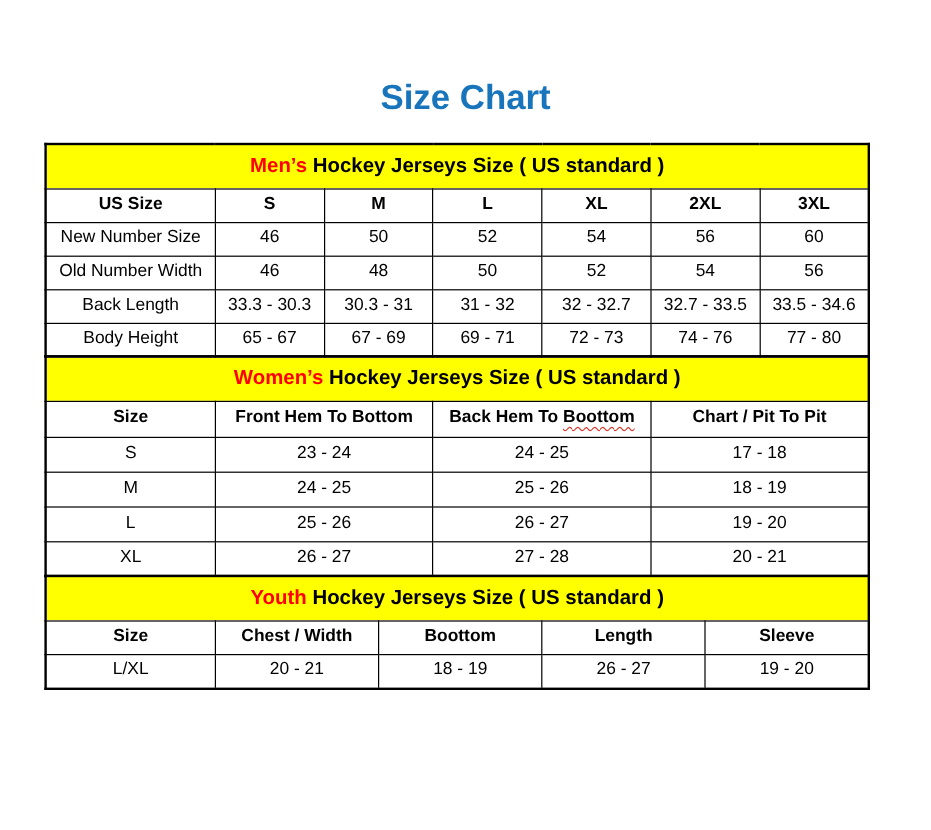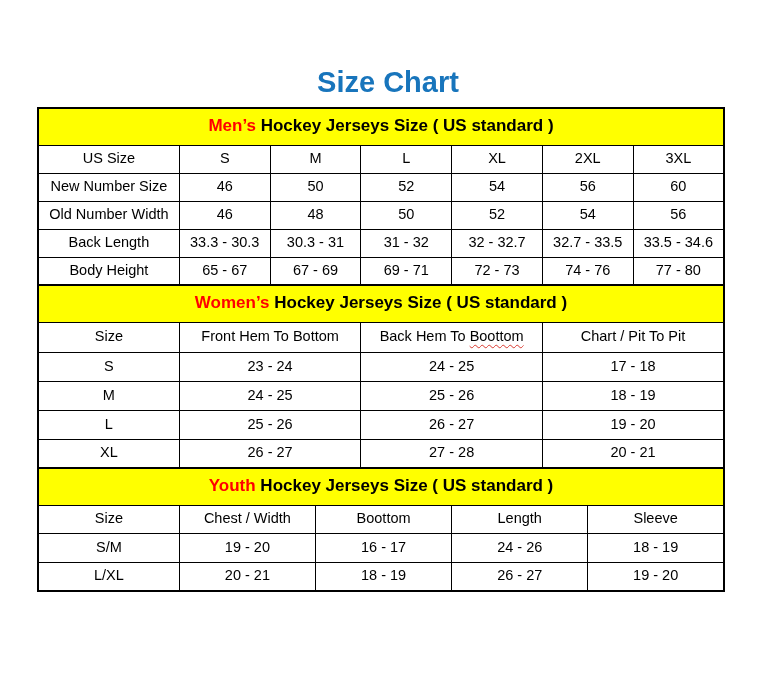--- a/index.html
+++ b/index.html
@@ -9,42 +9,42 @@
     --border-black:#000000;
     --spellcheck-red:#d8392f;
   }
   *{box-sizing:border-box;}
   html,body{margin:0;padding:0;}
   body{
     width:776px;height:692px;background:#ffffff;overflow:hidden;
     font-family:"Liberation Sans","DejaVu Sans",sans-serif;color:#000;
   }
   .title{
-    margin:0;padding-top:66px;padding-bottom:8px;
+    margin:0;padding-top:66px;padding-bottom:20px;
     text-align:center;font-size:29px;font-weight:bold;letter-spacing:0px;
     color:var(--title-blue,#1875bc);
   }
   .tables{width:688px;margin-left:37px;}
   table{
     border-collapse:collapse;table-layout:fixed;width:100%;
     border:2px solid var(--border-black,#000);
   }
   table + table{margin-top:-2px;}
   td,th{
     border:1px solid var(--border-black,#000);
     text-align:center;vertical-align:middle;padding:0 2px;
     font-size:14.5px;line-height:1.1;
     overflow:hidden;white-space:nowrap;
   }
   tr.band td{
     background:var(--band-yellow,#ffff00);
     height:37px;font-size:17px;font-weight:bold;
   }
   tr.band .hl{color:var(--section-red,#ff0000);}
-  tr.head th{height:28px;font-weight:normal;}
+  tr.head th{height:28px;font-weight:bold;}
   tr.data td{height:28px;font-weight:normal;}
   .sec-women tr.head th{height:30px;}
   .sec-women tr.data td,.sec-youth tr.data td{height:29px;}
   td.rowlabel-bold{font-weight:bold;}
   .squiggle{
     text-decoration-line:underline;
     text-decoration-style:wavy;
     text-decoration-color:var(--spellcheck-red,#d8392f);
     text-decoration-thickness:1px;
     text-underline-offset:3px;
@@ -190,27 +190,20 @@
           </td>
         </tr>
         <tr class="head">
           <th>Size</th>
           <th>Chest / Width</th>
           <th>Boottom</th>
           <th>Length</th>
           <th>Sleeve</th>
         </tr>
         <tr class="data">
-          <td class="rowlabel-bold">S/M</td>
-          <td>19 - 20</td>
-          <td>16 - 17</td>
-          <td>24 - 26</td>
-          <td>18 - 19</td>
-        </tr>
-        <tr class="data">
           <td class="rowlabel-bold">L/XL</td>
           <td>20 - 21</td>
           <td>18 - 19</td>
           <td>26 - 27</td>
           <td>19 - 20</td>
         </tr>
       </tbody>
     </table>
 
   </div>

